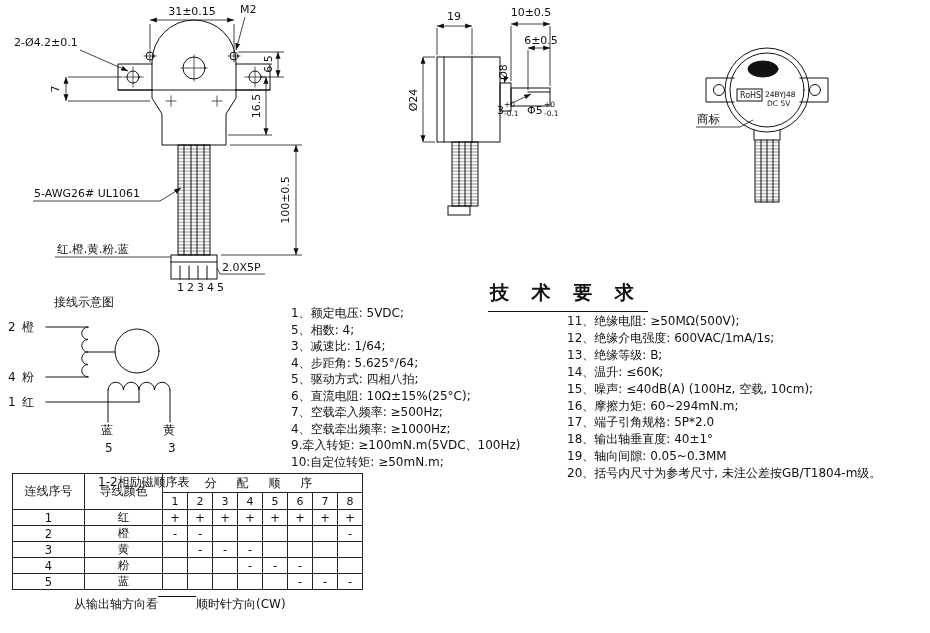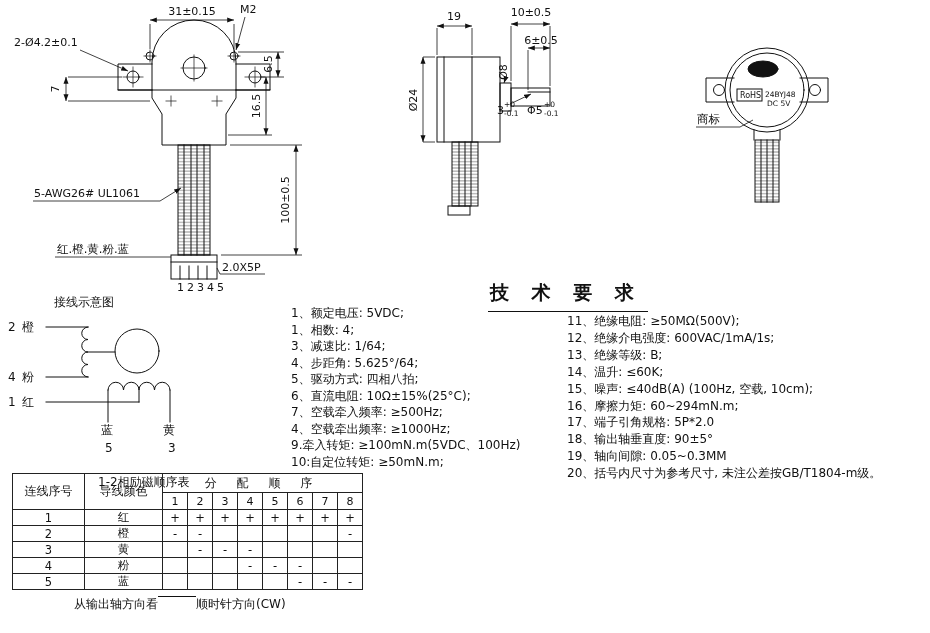--- a/index.html
+++ b/index.html
@@ -220,40 +220,40 @@
       <text class="t12" x="168" y="452">3</text>
     </g>
   </svg>
 
   <div class="abs wiring-title">接线示意图</div>
 
   <div class="abs tech-title">技 术 要 求</div>
 
   <div class="abs specs specs-left">
     <div>1、额定电压: 5VDC;</div>
-    <div>1、相数: 4;</div>
+    <div>5、相数: 4;</div>
     <div>3、减速比: 1/64;</div>
     <div>4、步距角: 5.625°/64;</div>
     <div>5、驱动方式: 四相八拍;</div>
     <div>6、直流电阻: 10Ω±15%(25°C);</div>
     <div>7、空载牵入频率: ≥500Hz;</div>
     <div>4、空载牵出频率: ≥1000Hz;</div>
     <div>9.牵入转矩: ≥100mN.m(5VDC、100Hz)</div>
     <div>10:自定位转矩: ≥50mN.m;</div>
   </div>
 
   <div class="abs specs specs-right">
     <div>11、绝缘电阻: ≥50MΩ(500V);</div>
     <div>12、绝缘介电强度: 600VAC/1mA/1s;</div>
     <div>13、绝缘等级: B;</div>
     <div>14、温升: ≤60K;</div>
     <div>15、噪声: ≤40dB(A) (100Hz, 空载, 10cm);</div>
     <div>16、摩擦力矩: 60~294mN.m;</div>
     <div>17、端子引角规格: 5P*2.0</div>
-    <div>18、输出轴垂直度: 90±5°</div>
+    <div>18、输出轴垂直度: 40±1°</div>
     <div>19、轴向间隙: 0.05~0.3MM</div>
     <div>20、括号内尺寸为参考尺寸, 未注公差按GB/T1804-m级。</div>
   </div>
 
   <div class="abs table-title">1-2相励磁顺序表</div>
 
   <div class="abs seq-table-wrap">
     <table>
       <colgroup>
         <col style="width:72px">

